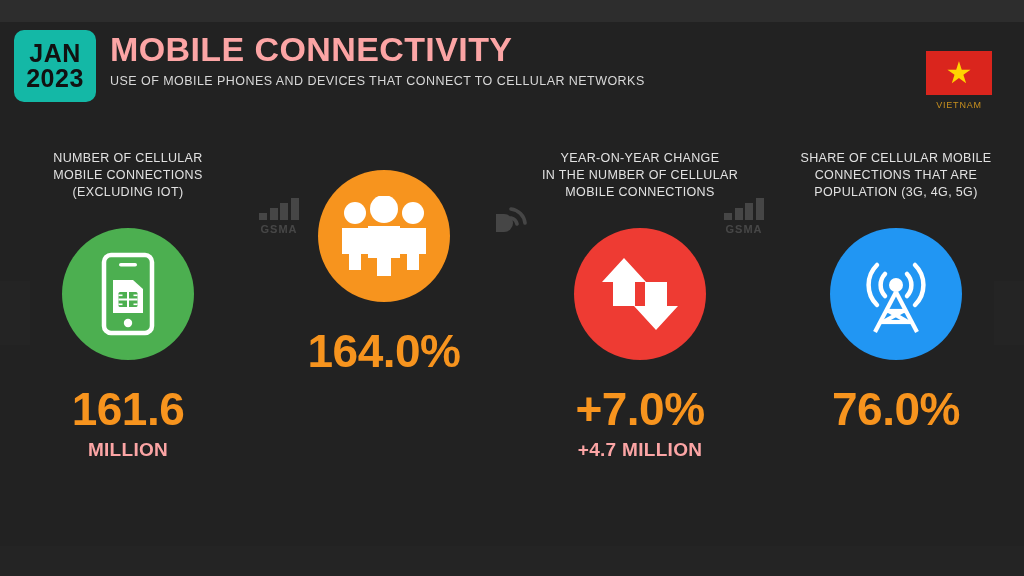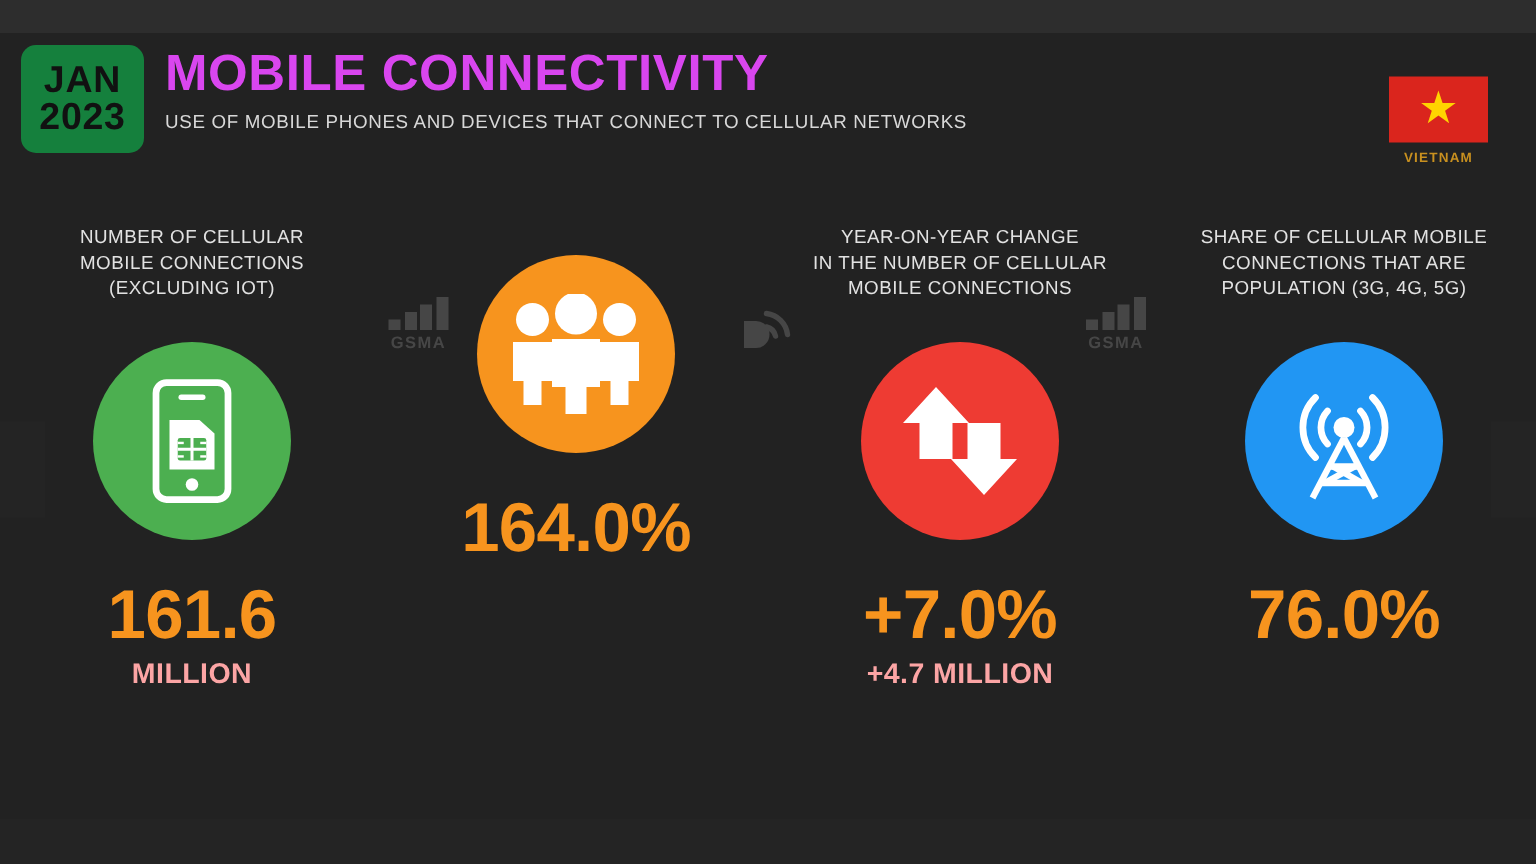--- a/index.html
+++ b/index.html
@@ -28,46 +28,46 @@
   .stage {
     position:absolute; left:0; top:22px; width:1024px; height:524px;
     background:#222222;
   }
 
   
   .header { position:absolute; left:0; top:8px; width:1024px; height:100px; }
   .date-badge {
     position:absolute; left:14px; top:22px;
     width:82px; height:72px;
-    background:#15803d; border-radius:10px;
+    background:#14b8a6; border-radius:10px;
     display:flex; flex-direction:column;
     align-items:center; justify-content:center;
     color:#111; font-weight:bold; line-height:1.02;
   }
   .date-badge .m { font-size:25px; letter-spacing:.5px; }
   .date-badge .y { font-size:25px; letter-spacing:.5px; }
 
   .title-wrap { position:absolute; left:110px; top:24px; }
   .main-title {
-    color:#d946ef; font-size:34px; font-weight:bold;
+    color:#fca5a5; font-size:34px; font-weight:bold;
     letter-spacing:.4px; line-height:1.05;
   }
   .sub-title {
     color:#d8d8d8; font-size:12.5px; letter-spacing:.45px;
     margin-top:6px;
   }
 
   .flag-block { position:absolute; right:25px; top:43px; text-align:center; width:80px; }
   .flag {
     width:66px; height:44px; background:#da251d; margin:0 auto;
     display:flex; align-items:center; justify-content:center;
   }
   .flag .star { font-size:30px; color:#ffd400; line-height:1; }
   .flag-label {
-    color:#c8901f; font-size:9px; font-weight:bold;
+    color:#c8901f; font-size:9px; font-weight:normal;
     letter-spacing:.8px; margin-top:5px;
   }
 
   
   .cols {
     position:absolute; left:0; top:150px; width:1024px; height:360px;
     display:flex;
   }
   .col { width:256px; position:relative; display:flex; flex-direction:column; align-items:center; }
   .col-head {

